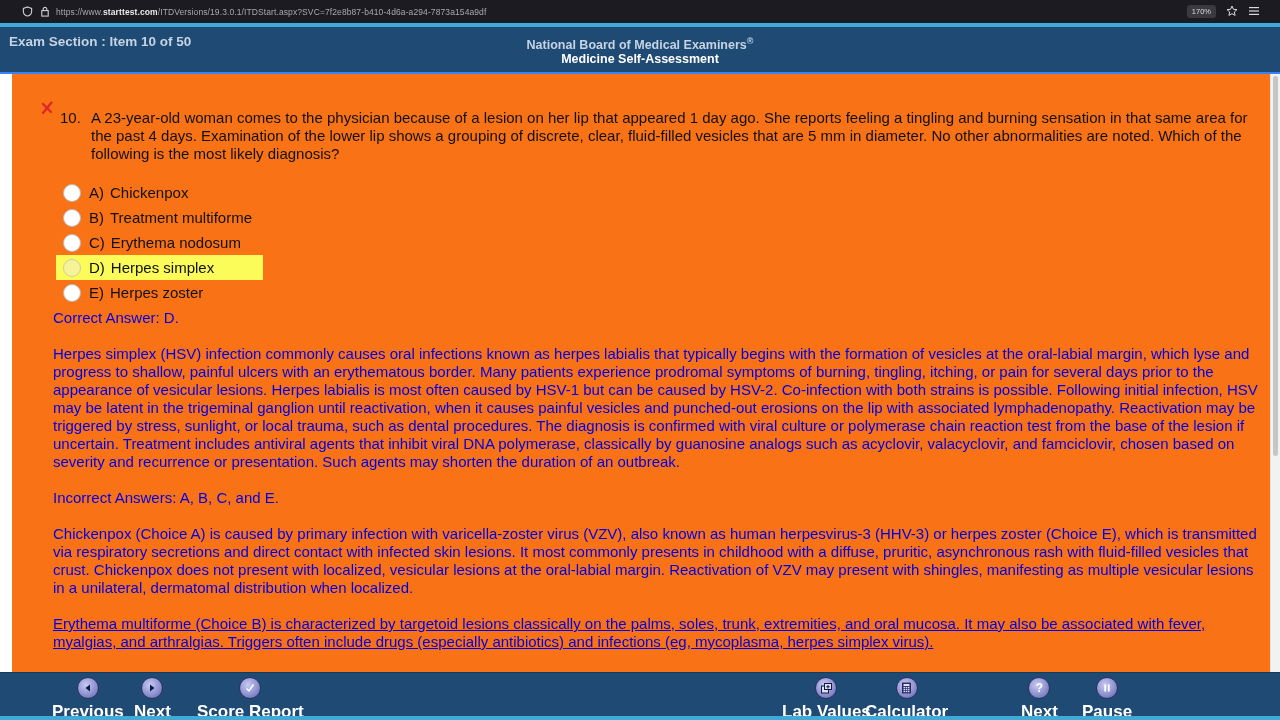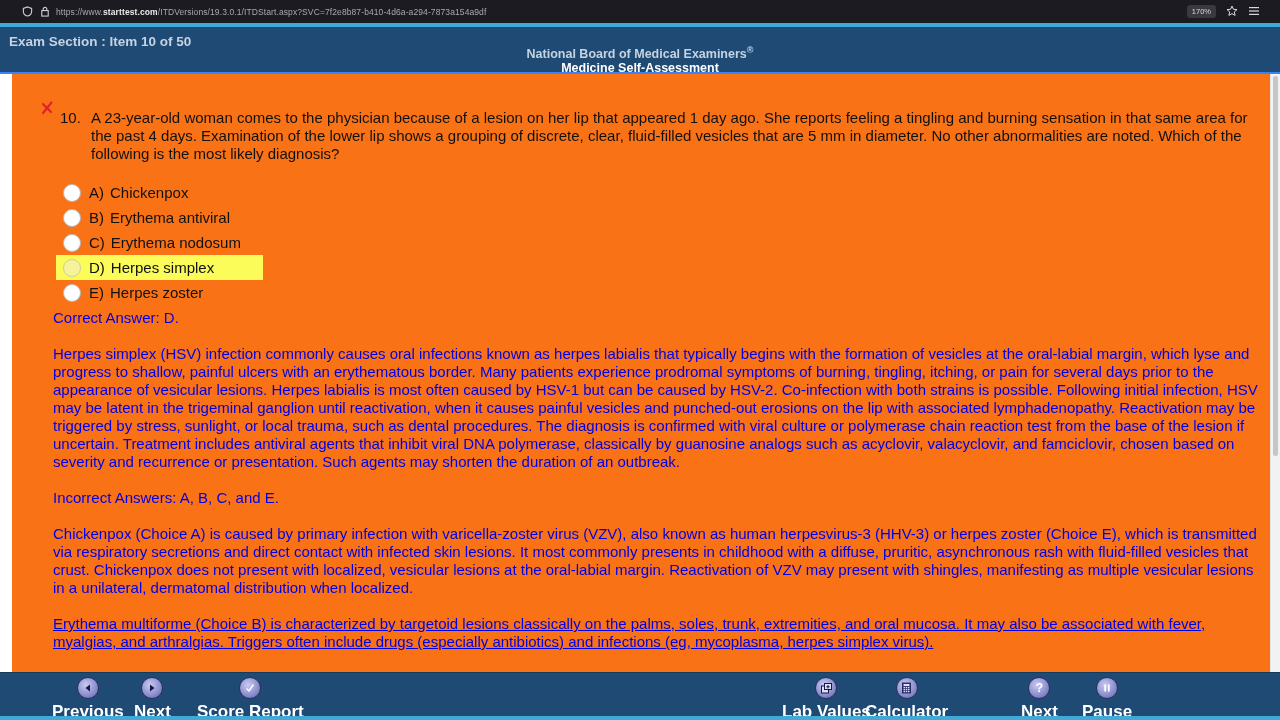--- a/index.html
+++ b/index.html
@@ -18,21 +18,21 @@
   .browser-right { margin-left: auto; display: flex; align-items: center; gap: 10px; }
   .zoom-badge { background: #3a3940; color: #d9d9dd; font-size: 7.5px; padding: 2px 5px; border-radius: 3px; }
   .accent-strip { position: absolute; left: 0; top: 23px; width: 1280px; height: 4px; background: #3fa9d8; }
 
   
   .app-header {
     position: absolute; left: 0; top: 27px; width: 1280px; height: 47px;
     background: #1f4a73; border-bottom: 2px solid #3b82f6;
   }
   .exam-section { position: absolute; left: 9px; top: 7px; color: #c5d3e3; font-weight: bold; font-size: 13.5px; }
-  .header-center { position: absolute; left: 0; width: 1280px; top: 16px; text-align: center; line-height: 14px; }
+  .header-center { position: absolute; left: 0; width: 1280px; top: 7px; text-align: center; line-height: 14px; }
   .org-name { color: #c5d3e3; font-weight: bold; font-size: 12.5px; }
   .org-name sup { font-size: 9px; }
   .exam-title { color: #ffffff; font-weight: bold; font-size: 12.5px; }
 
   
   .content { position: absolute; left: 12px; top: 74px; width: 1270px; height: 676px; overflow: hidden; background: #f97316; }
   .scrollbar { position: absolute; right: 0; top: 74px; width: 10px; height: 598px; background: #f2f2f2; border-left: 1px solid #e3e3e3; }
   .scroll-thumb { position: absolute; left: 2px; top: 2px; width: 5px; height: 380px; background: #c6c6c6; border-radius: 3px; }
 
   .mark-icon { position: absolute; left: 28px; top: 27px; width: 14px; height: 14px; }
@@ -116,21 +116,21 @@
 
   <div class="options">
     <div class="option">
       <span class="radio"></span>
       <span class="opt-letter">A)</span>
       <span>Chickenpox</span>
     </div>
     <div class="option">
       <span class="radio"></span>
       <span class="opt-letter">B)</span>
-      <span>Erythema antiviral</span>
+      <span>Treatment multiforme</span>
     </div>
     <div class="option">
       <span class="radio"></span>
       <span class="opt-letter">C)</span>
       <span>Erythema nodosum</span>
     </div>
     <div class="option highlight">
       <span class="radio"></span>
       <span class="opt-letter">D)</span>
       <span>Herpes simplex</span>

